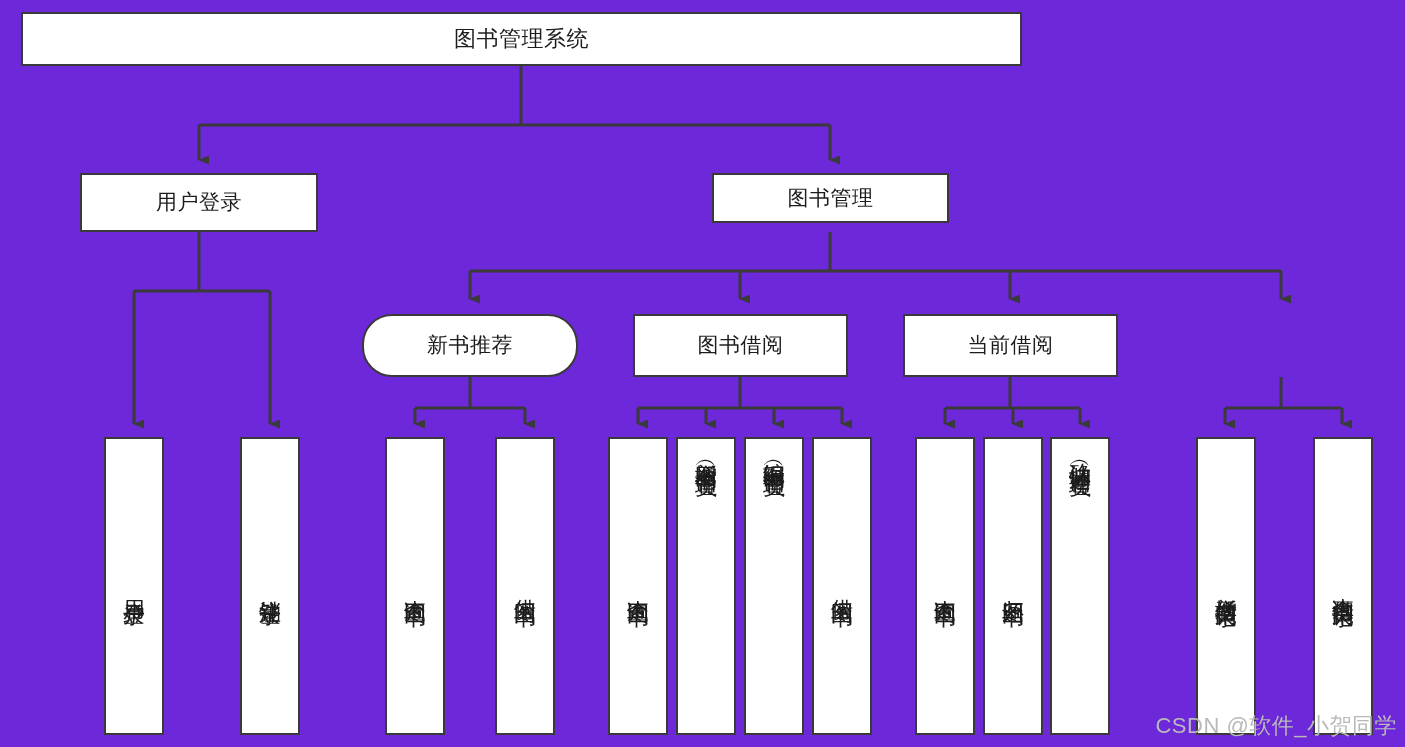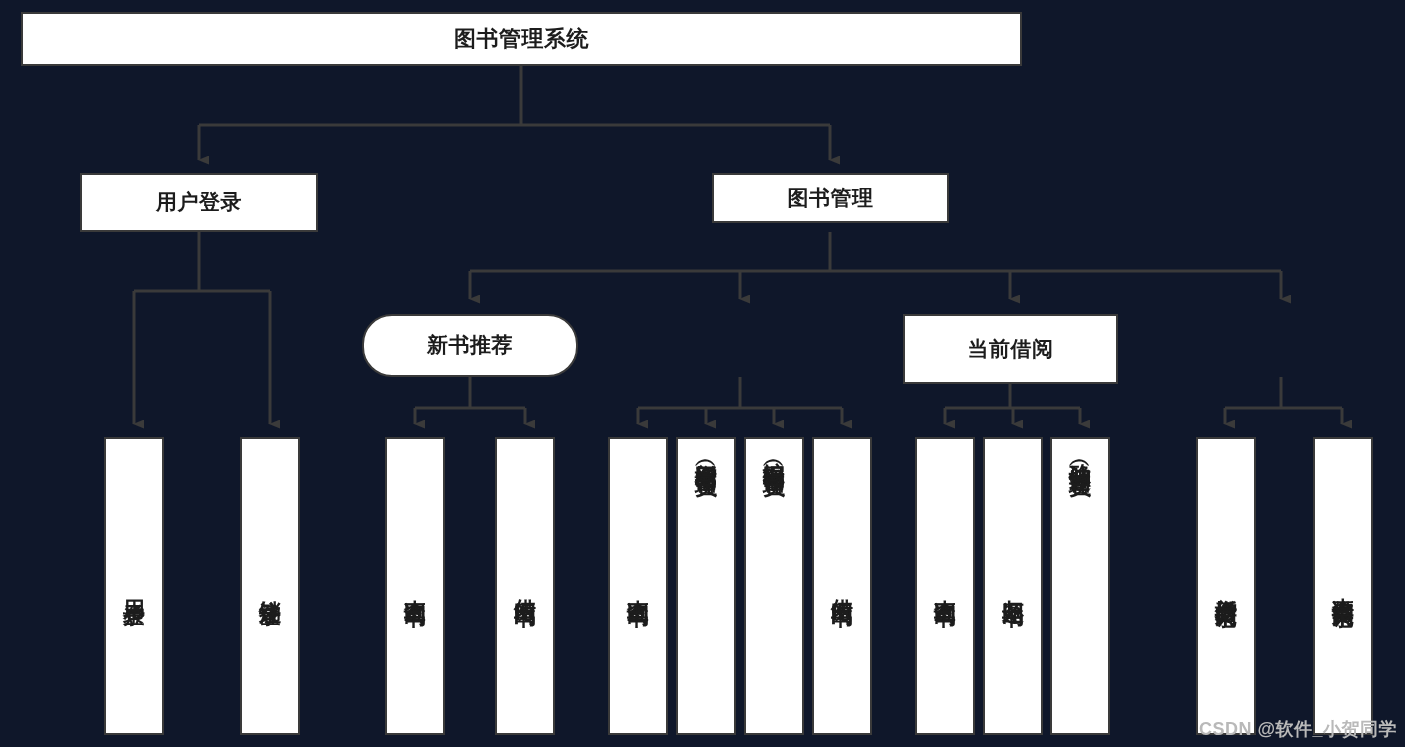--- a/index.html
+++ b/index.html
@@ -7,23 +7,22 @@
     padding: 0;
     background: #ffffff;
   }
   body {
     font-family: "Liberation Sans", "DejaVu Sans", sans-serif;
   }
   #canvas {
     position: relative;
     width: 1405px;
     height: 747px;
-    background: #0f172a;
+    background: #6d28d9;
     overflow: hidden;
-    font-weight: bold;
   }
   svg.wires {
     position: absolute;
     left: 0;
     top: 0;
     width: 1405px;
     height: 747px;
     pointer-events: none;
   }
   .node {
@@ -69,21 +68,21 @@
   .node.v.topal {
     align-items: flex-start;
   }
   .node.v.topal .lbl {
     padding-top: 6px;
   }
   .watermark {
     position: absolute;
     right: 8px;
     bottom: 6px;
-    font-size: 18px;
+    font-size: 22px;
     color: #b9b9b9;
     letter-spacing: 0.5px;
     white-space: nowrap;
     font-family: "Liberation Sans", "DejaVu Sans", sans-serif;
   }
 </style>
 </head>
 <body>
 
 <div id="canvas">
@@ -147,22 +146,25 @@
   </div>
 
   <div class="node h" style="left:712px; top:173px; width:237px; height:50px;">
     <span class="lbl">图书管理</span>
   </div>
 
   <div class="node h" style="left:362px; top:314px; width:216px; height:63px;border-radius:30px;">
     <span class="lbl">新书推荐</span>
   </div>
 
-
-  <div class="node h" style="left:903px; top:314px; width:215px; height:70px;">
+  <div class="node h" style="left:633px; top:314px; width:215px; height:63px;">
+    <span class="lbl">图书借阅</span>
+  </div>
+
+  <div class="node h" style="left:903px; top:314px; width:215px; height:63px;">
     <span class="lbl">当前借阅</span>
   </div>
 
 
   <div class="node v mid" style="left:104px; top:437px; width:60px; height:298px;">
     <span class="lbl">用户登录</span>
   </div>
 
   <div class="node v mid" style="left:240px; top:437px; width:60px; height:298px;">
     <span class="lbl">注销登录</span>

